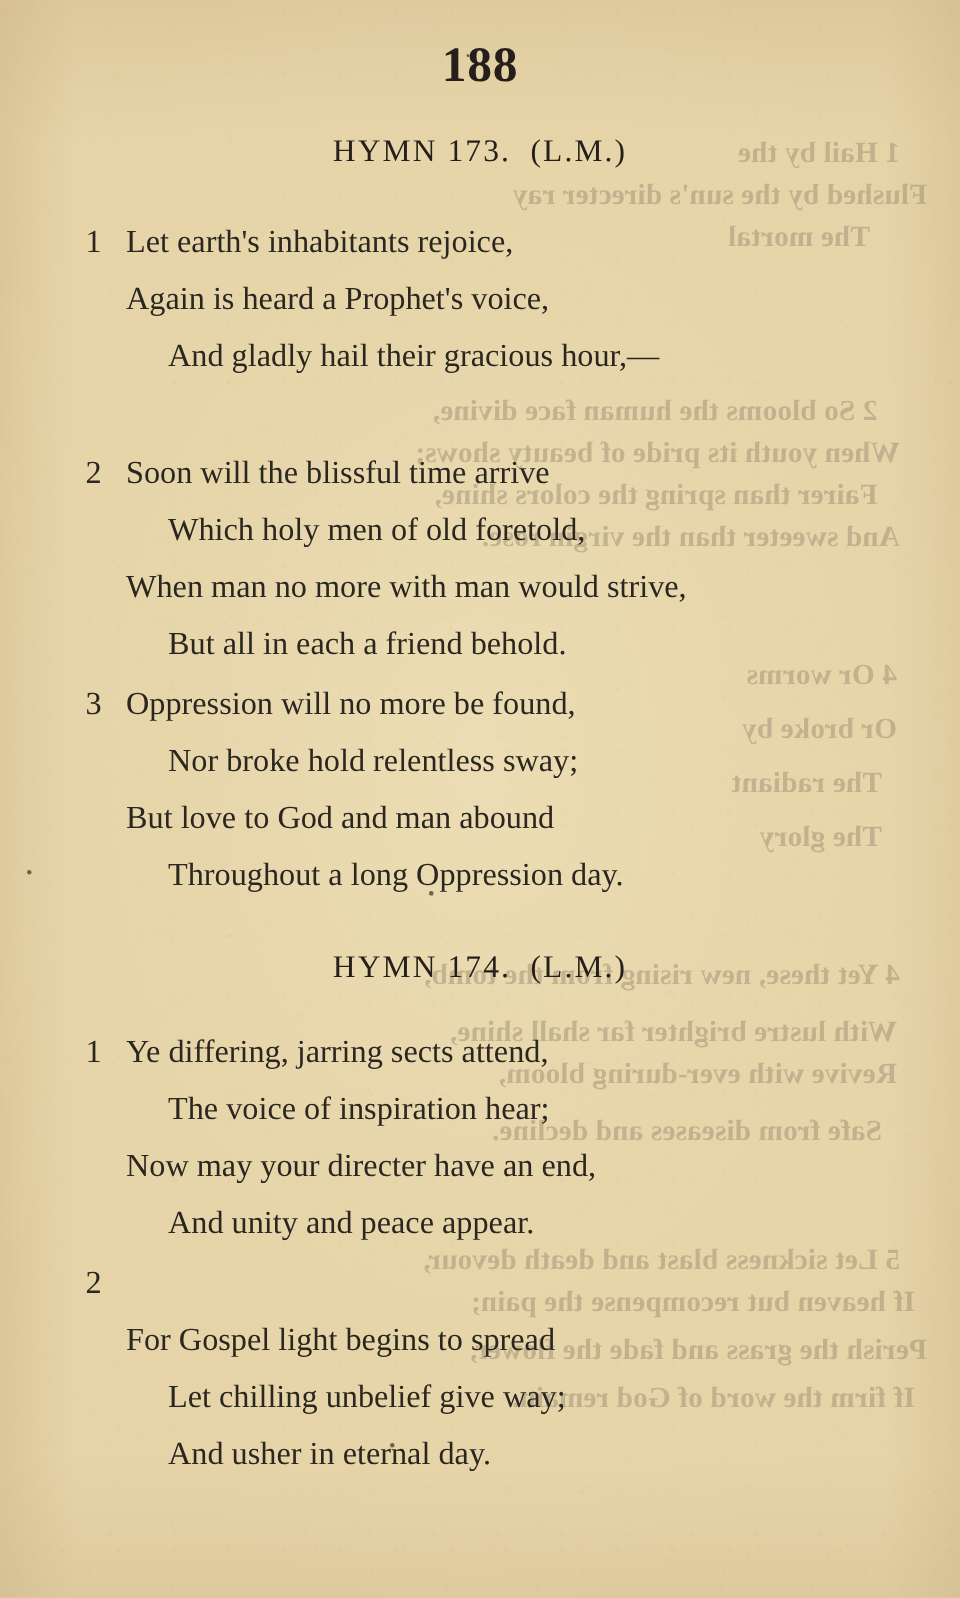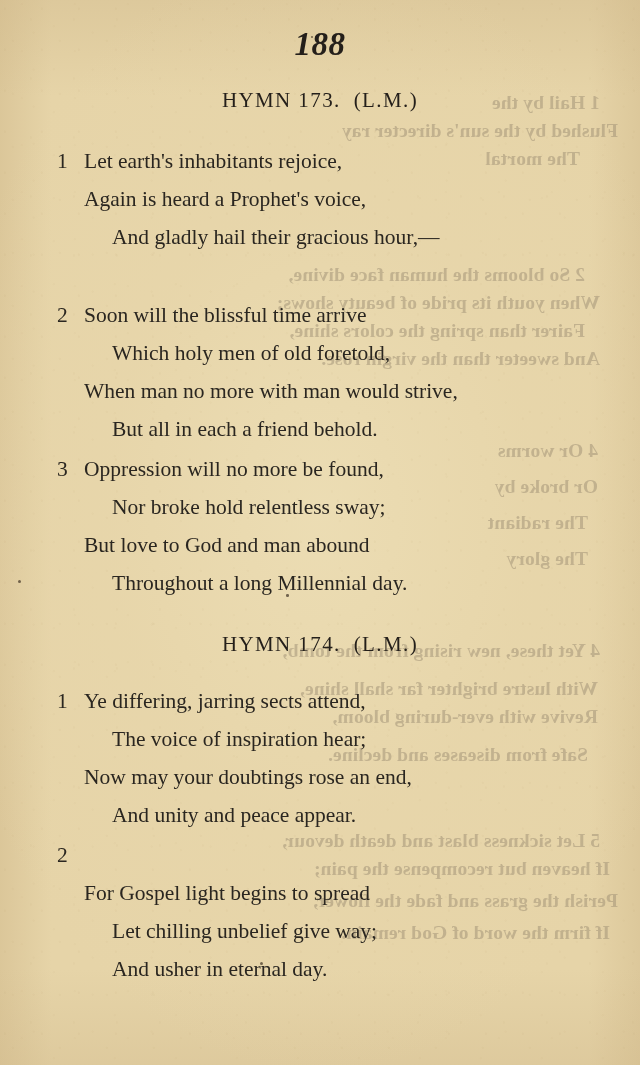--- a/index.html
+++ b/index.html
@@ -77,21 +77,20 @@
   .folio {
     position: absolute;
     top: 26px;
     left: 0;
     width: 640px;
     text-align: center;
     font-size: 33px;
     font-weight: 700;
     letter-spacing: 0.5px;
     color: #241f1a;
-    font-style: italic;
   }
 
   .hymn-heading {
     position: absolute;
     left: 0;
     width: 640px;
     text-align: center;
     font-size: 21px;
     font-weight: 400;
     letter-spacing: 1.4px;
@@ -206,38 +205,38 @@
         <span class="num">3</span>
         <span class="txt">Oppression will no more be found,</span>
       </div>
       <div class="vline even">
         <span class="txt">Nor broke hold relentless sway;</span>
       </div>
       <div class="vline odd">
         <span class="txt">But love to God and man abound</span>
       </div>
       <div class="vline even">
-        <span class="txt">Throughout a long Millennial day.</span>
+        <span class="txt">Throughout a long Oppression day.</span>
       </div>
     </div>
 
     <div class="hymn-heading" style="top:632px;">
       <span>HYMN 174.</span><span class="gap"></span><span>(L.M.)</span>
     </div>
 
     <div class="stanza" style="top:682px;">
       <div class="vline odd">
         <span class="num">1</span>
         <span class="txt">Ye differing, jarring sects attend,</span>
       </div>
       <div class="vline even">
         <span class="txt">The voice of inspiration hear;</span>
       </div>
       <div class="vline odd">
-        <span class="txt">Now may your doubtings rose an end,</span>
+        <span class="txt">Now may your directer have an end,</span>
       </div>
       <div class="vline even">
         <span class="txt">And unity and peace appear.</span>
       </div>
     </div>
 
     <div class="stanza" style="top:836px;">
       <div class="vline odd">
         <span class="num">2</span>
       </div>

